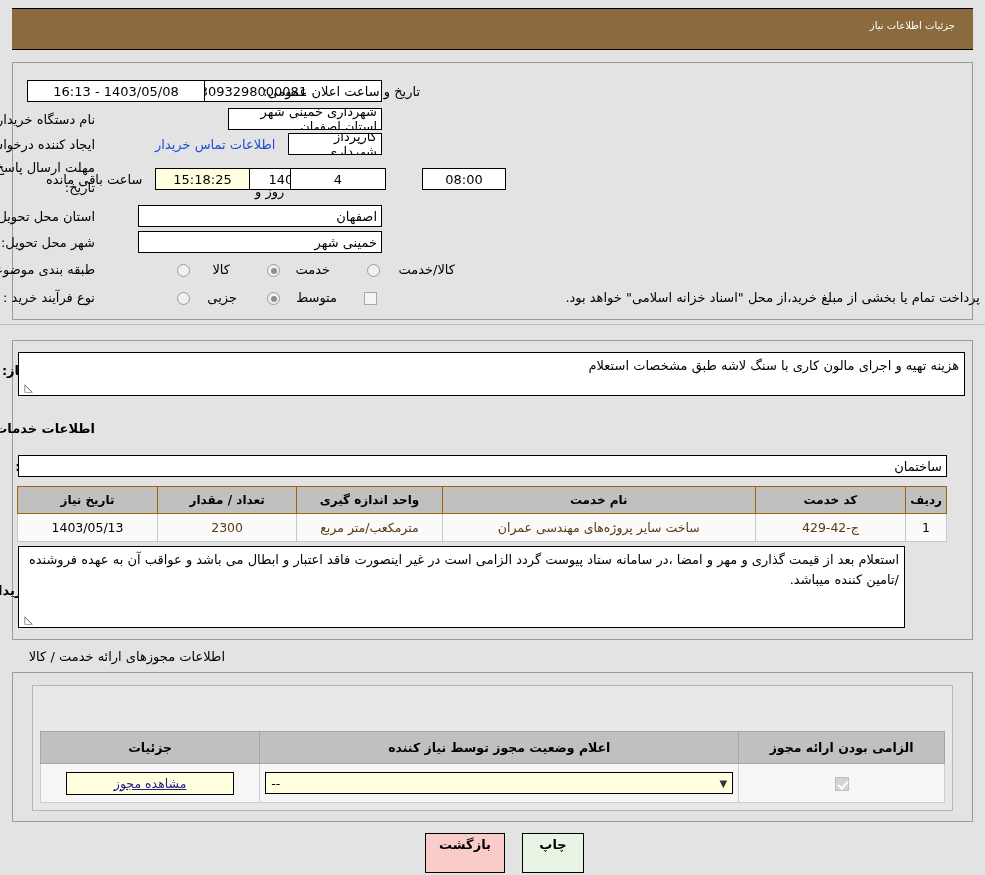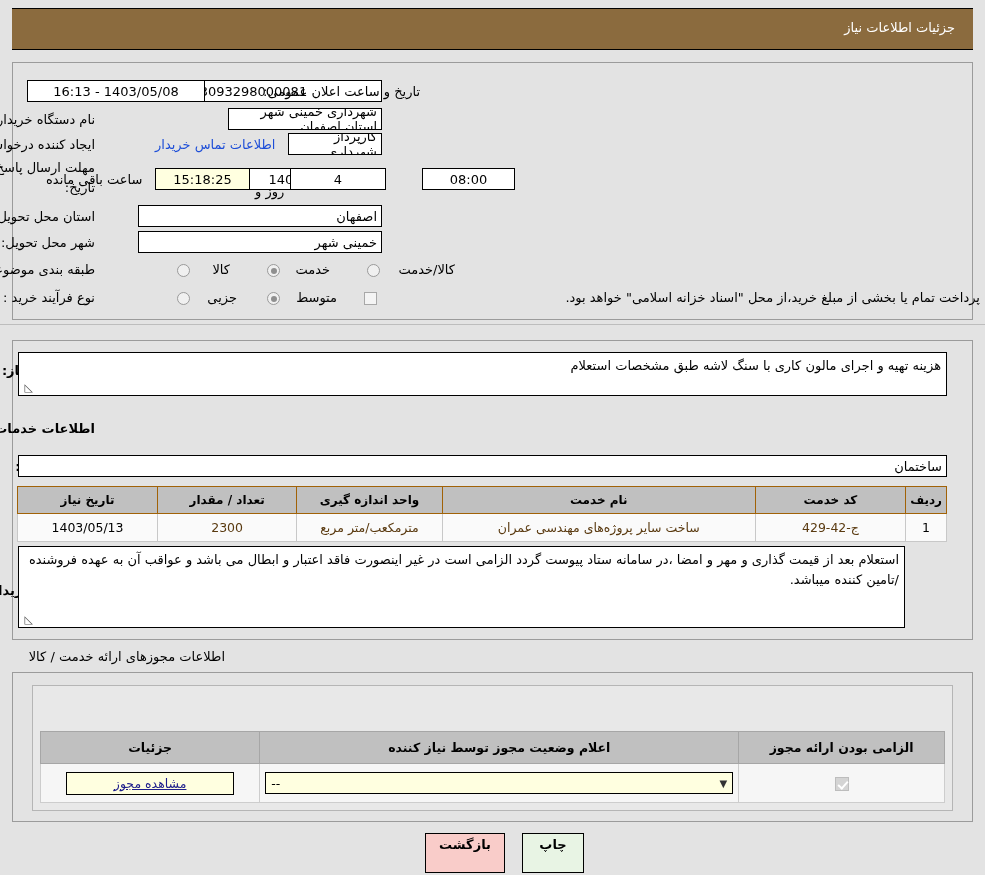--- a/index.html
+++ b/index.html
@@ -77,21 +77,21 @@
     background: #8b6b3e;
     border-top: 1px solid #000;
     border-bottom: 1px solid #000;
     box-sizing: border-box;
     z-index: 5;
   }
   .header-title {
     position: absolute;
     right: 18px; top: 11px;
     color: #ffffff;
-    font-size: 13px;
+    font-size: 10px;
   }
 
   
   .panel {
     position: absolute;
     background: #e3e3e3;
     border: 1px solid #9b9b9b;
     box-sizing: border-box;
     z-index: 3;
   }
@@ -340,21 +340,21 @@
   <div class="fld right" style="right:603px; top:108px; left:228px; height:22px;">شهرداری خمینی شهر استان اصفهان</div>
 
   <div class="lbl" style="right:890px; top:137px;">ایجاد کننده درخواست:</div>
   <div class="fld right" style="right:603px; top:133px; left:288px; height:22px;">ابوالقاسم عموشاهی کارپرداز شهرداری خمینی شهر استان اصفهان</div>
   <a class="link" style="left:155px; top:137px;">اطلاعات تماس خریدار</a>
 
   <div class="lbl" style="right:890px; top:160px;">مهلت ارسال پاسخ: تا</div>
   <div class="lbl" style="right:890px; top:180px;">تاریخ:</div>
   <div class="fld center" style="right:603px; top:168px; width:152px; height:22px;">1403/05/13</div>
   <div class="lbl" style="right:766px; top:172px;">ساعت</div>
-  <div class="fld center" style="left:422px; top:168px; width:93px; height:22px;">08:00</div>
+  <div class="fld center" style="left:422px; top:168px; width:84px; height:22px;">08:00</div>
   <div class="fld center" style="left:290px; top:168px; width:96px; height:22px;">4</div>
   <div class="lbl" style="left:255px; top:184px;">روز و</div>
   <div class="fld center cream" style="left:155px; top:168px; width:95px; height:22px;">15:18:25</div>
   <div class="lbl" style="left:46px; top:172px;">ساعت باقی مانده</div>
 
   <div class="lbl" style="right:890px; top:209px;">استان محل تحویل:</div>
   <div class="fld right" style="right:603px; top:205px; width:244px; height:22px;">اصفهان</div>
 
   <div class="lbl" style="right:890px; top:235px;">شهر محل تحویل:</div>
   <div class="fld right" style="right:603px; top:231px; width:244px; height:22px;">خمینی شهر</div>
@@ -373,21 +373,21 @@
   <div class="radio on" style="right:705px; top:292px;"></div>
   <div class="lbl" style="right:648px; top:290px;">متوسط</div>
   <div class="cbx" style="right:608px; top:292px;"></div>
   <div class="lbl" style="right:5px; top:290px; left:118px; text-align:right;">پرداخت تمام یا بخشی از مبلغ خرید،از محل "اسناد خزانه اسلامی" خواهد بود.</div>
 
   <div class="sep-line" style="top:324px;"></div>
 
   <div class="panel" id="panel-mid"></div>
 
   <div class="lbl lbl-b" style="right:890px; top:363px;">شرح کلی نیاز:</div>
-  <div class="ta" style="right:38px; top:352px; left:18px; height:44px;">
+  <div class="ta" style="right:20px; top:352px; left:18px; height:44px;">
     <span>هزینه تهیه و اجرای مالون کاری با سنگ لاشه طبق مشخصات استعلام</span>
     <span class="resizer">◺</span>
   </div>
 
   <div class="lbl lbl-b" style="right:890px; top:421px;">اطلاعات خدمات مورد نیاز</div>
 
   <div class="lbl lbl-b" style="right:890px; top:459px;">گروه خدمت:</div>
   <div class="fld right" style="right:38px; top:455px; left:18px; height:22px;">ساختمان</div>
 
   <table class="tbl" id="services-table" style="right:38px; top:486px; width:930px;">

